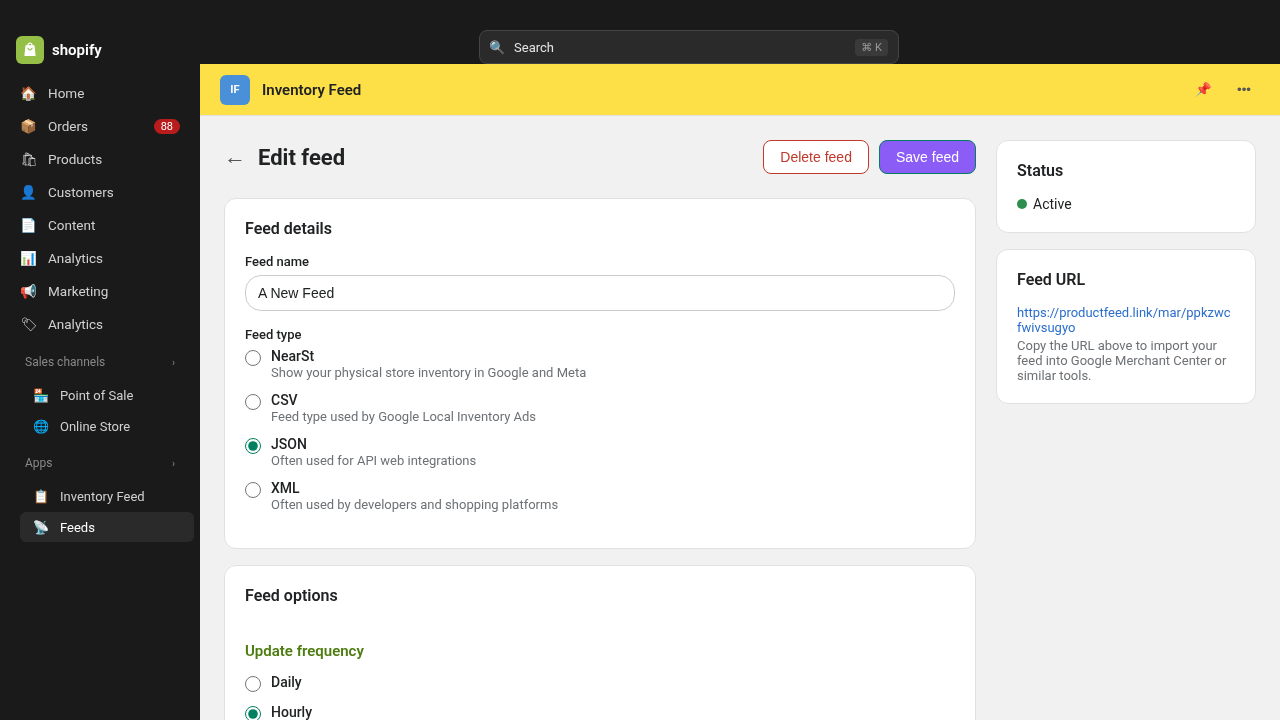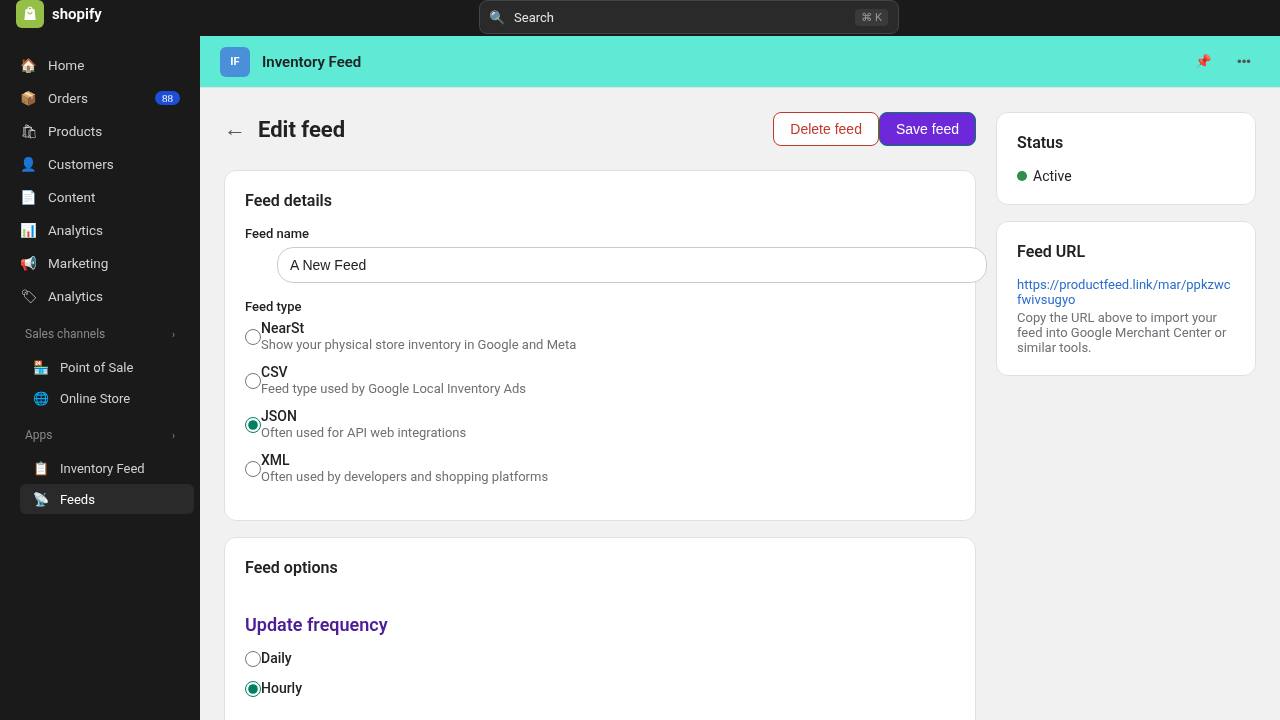--- a/index.html
+++ b/index.html
@@ -1,92 +1,92 @@
 <!DOCTYPE html>
 <html><head>
   <meta charset="utf-8">
   <style>
     * { box-sizing: border-box; margin: 0; padding: 0; }
     body { font-family: -apple-system, BlinkMacSystemFont, 'Segoe UI', Roboto, sans-serif; font-size: 14px; background: #f1f1f1; color: #202223; display: flex; flex-direction: column; height: 720px; overflow: hidden; }
 
     
-    .topbar { background: #1a1a1a; height: 36px; display: flex; align-items: flex-start; padding: 0 16px; gap: 12px; flex-shrink: 0; }
+    .topbar { background: #1a1a1a; height: 64px; display: flex; align-items: flex-end; padding: 0 16px; gap: 12px; flex-shrink: 0; }
     .shopify-logo { display: flex; align-items: center; gap: 8px; color: #fff; font-weight: 600; font-size: 15px; }
     .shopify-logo-icon { width: 28px; height: 28px; background: #96bf48; border-radius: 6px; display: flex; align-items: center; justify-content: center; }
     .shopify-logo-icon svg { width: 18px; height: 18px; fill: white; }
     .search-bar { flex: 1; max-width: 420px; margin: 0 auto; background: #2a2a2a; border: 1px solid #444; border-radius: 8px; height: 34px; display: flex; align-items: center; padding: 0 10px; gap: 8px; color: #aaa; font-size: 13px; cursor: text; }
     .search-bar .search-icon-wrap { color: #888; }
     .search-shortcut { margin-left: auto; background: #3a3a3a; border-radius: 4px; padding: 2px 6px; font-size: 11px; color: #999; }
 
     
     .layout { display: flex; flex: 1; overflow: hidden; }
 
     
     .sidebar { width: 200px; background: #1a1a1a; color: #e0e0e0; display: flex; flex-direction: column; overflow-y: auto; flex-shrink: 0; padding: 8px 0; }
     .sidebar-section { padding: 4px 0; }
     .sidebar-item { display: flex; align-items: center; padding: 7px 14px; cursor: pointer; border-radius: 6px; margin: 1px 6px; gap: 10px; font-size: 13.5px; color: #d0d0d0; position: relative; }
     .sidebar-item.active { background: #2a2a2a; color: #fff; }
-    .sidebar-item .badge { background: #1d4ed8; color: #fff; border-radius: 10px; padding: 1px 7px; font-size: 11px; margin-left: auto; font-family: Liberation Serif, serif; }
+    .sidebar-item .badge { background: #b91c1c; color: #fff; border-radius: 10px; padding: 1px 7px; font-size: 11px; margin-left: auto; }
     .sidebar-icon { width: 18px; height: 18px; display: flex; align-items: center; justify-content: center; flex-shrink: 0; }
     .sidebar-label-row { display: flex; align-items: center; justify-content: space-between; padding: 6px 25px; font-size: 12px; color: #888; margin-top: 4px; cursor: pointer; }
     .sidebar-sub { padding-left: 14px; }
     .sidebar-sub .sidebar-item { font-size: 13px; padding: 6px 12px; }
 
     
     .main { flex: 1; display: flex; flex-direction: column; overflow: hidden; }
 
     
-    .app-header { background: #5eead4; border-bottom: 1px solid #e0e0e0; height: 52px; display: flex; align-items: center; padding: 0 20px; gap: 12px; flex-shrink: 0; }
+    .app-header { background: #fde047; border-bottom: 1px solid #e0e0e0; height: 52px; display: flex; align-items: center; padding: 0 20px; gap: 12px; flex-shrink: 0; }
     .app-header-icon { width: 30px; height: 30px; border-radius: 6px; overflow: hidden; display: flex; align-items: center; justify-content: center; background: #4a90d9; }
     .app-header-title { font-size: 15px; font-weight: 600; color: #202223; }
     .app-header-actions { margin-left: auto; display: flex; gap: 8px; align-items: center; }
     .icon-btn { width: 32px; height: 32px; display: flex; align-items: center; justify-content: center; border-radius: 6px; cursor: pointer; color: #555; border: none; background: transparent; }
 
     
     .content { flex: 1; overflow-y: auto; padding: 24px; display: flex; gap: 20px; }
     .content-main { flex: 1; display: flex; flex-direction: column; gap: 16px; }
     .content-side { width: 260px; flex-shrink: 0; display: flex; flex-direction: column; gap: 16px; }
 
     
     .page-header { display: flex; align-items: center; justify-content: space-between; margin-bottom: 8px; }
     .page-header-left { display: flex; align-items: center; gap: 12px; }
     .back-btn { display: flex; align-items: center; gap: 4px; color: #555; cursor: pointer; font-size: 22px; border: none; background: none; }
     .page-title { font-size: 22px; font-weight: 700; color: #202223; }
-    .page-header-right { display: flex; align-items: center; }
+    .page-header-right { display: flex; gap: 10px; align-items: center; }
 
     
     .btn { padding: 8px 16px; border-radius: 8px; font-size: 14px; cursor: pointer; font-weight: 500; border: 1px solid transparent; }
     .btn-danger-outline { background: #fff; border-color: #c0392b; color: #c0392b; }
-    .btn-primary { background: #6d28d9; color: #fff; border-color: #008060; }
+    .btn-primary { background: #8b5cf6; color: #fff; border-color: #008060; }
 
     
     .card { background: #fff; border-radius: 12px; border: 1px solid #e0e0e0; padding: 20px; }
     .card-title { font-size: 16px; font-weight: 600; margin-bottom: 16px; color: #202223; }
 
     
     .form-group { margin-bottom: 16px; }
     .form-label { font-size: 13px; font-weight: 500; color: #202223; margin-bottom: 6px; display: block; }
-    .form-input { width: 100%; border: 1px solid #c9cccf; border-radius: 16px; padding: 9px 12px; font-size: 14px; color: #202223; outline: none; margin-left: 32px; }
+    .form-input { width: 100%; border: 1px solid #c9cccf; border-radius: 16px; padding: 9px 12px; font-size: 14px; color: #202223; outline: none; }
 
     
     .radio-group { display: flex; flex-direction: column; gap: 12px; }
-    .radio-option { display: flex; align-items: center; gap: 0; cursor: pointer; }
+    .radio-option { display: flex; align-items: flex-start; gap: 10px; cursor: pointer; }
     .radio-option input[type="radio"] { margin-top: 2px; accent-color: #008060; cursor: pointer; width: 16px; height: 16px; flex-shrink: 0; }
     .radio-option-content .radio-label { font-size: 14px; font-weight: 500; color: #202223; }
     .radio-option-content .radio-desc { font-size: 13px; color: #6d7175; margin-top: 1px; }
 
     
     .status-dot { width: 10px; height: 10px; border-radius: 50%; background: #2d8e4e; display: inline-block; margin-right: 6px; }
     .status-value { display: flex; align-items: center; font-size: 14px; color: #202223; }
 
     
     .feed-url-link { color: #2c6ecb; font-size: 13px; word-break: break-all; text-decoration: none; display: block; margin-bottom: 3px; }
     .feed-url-desc { font-size: 13px; color: #6d7175; }
 
-    .section-header { font-size: 18px; font-weight: 600; margin-bottom: 14px; color: #4c1d95; margin-top: 37px; }
+    .section-header { font-size: 15px; font-weight: 600; margin-bottom: 14px; color: #4d7c0f; margin-top: 37px; }
   </style>
 </head>
 <body>
 
 <div class="topbar">
   <div class="shopify-logo">
     <div class="shopify-logo-icon">
       <svg viewBox="0 0 24 24">
         <path d="M15.5 5.5c0-1.93-1.57-3.5-3.5-3.5S8.5 3.57 8.5 5.5H6L4.5 20h15L18 5.5h-2.5zm-3.5-2c1.1 0 2 .9 2 2h-4c0-1.1.9-2 2-2zm0 9c-1.93 0-3.5-1.57-3.5-3.5h1.5c0 1.1.9 2 2 2s2-.9 2-2H15.5c0 1.93-1.57 3.5-3.5 3.5z"></path>
       </svg>

